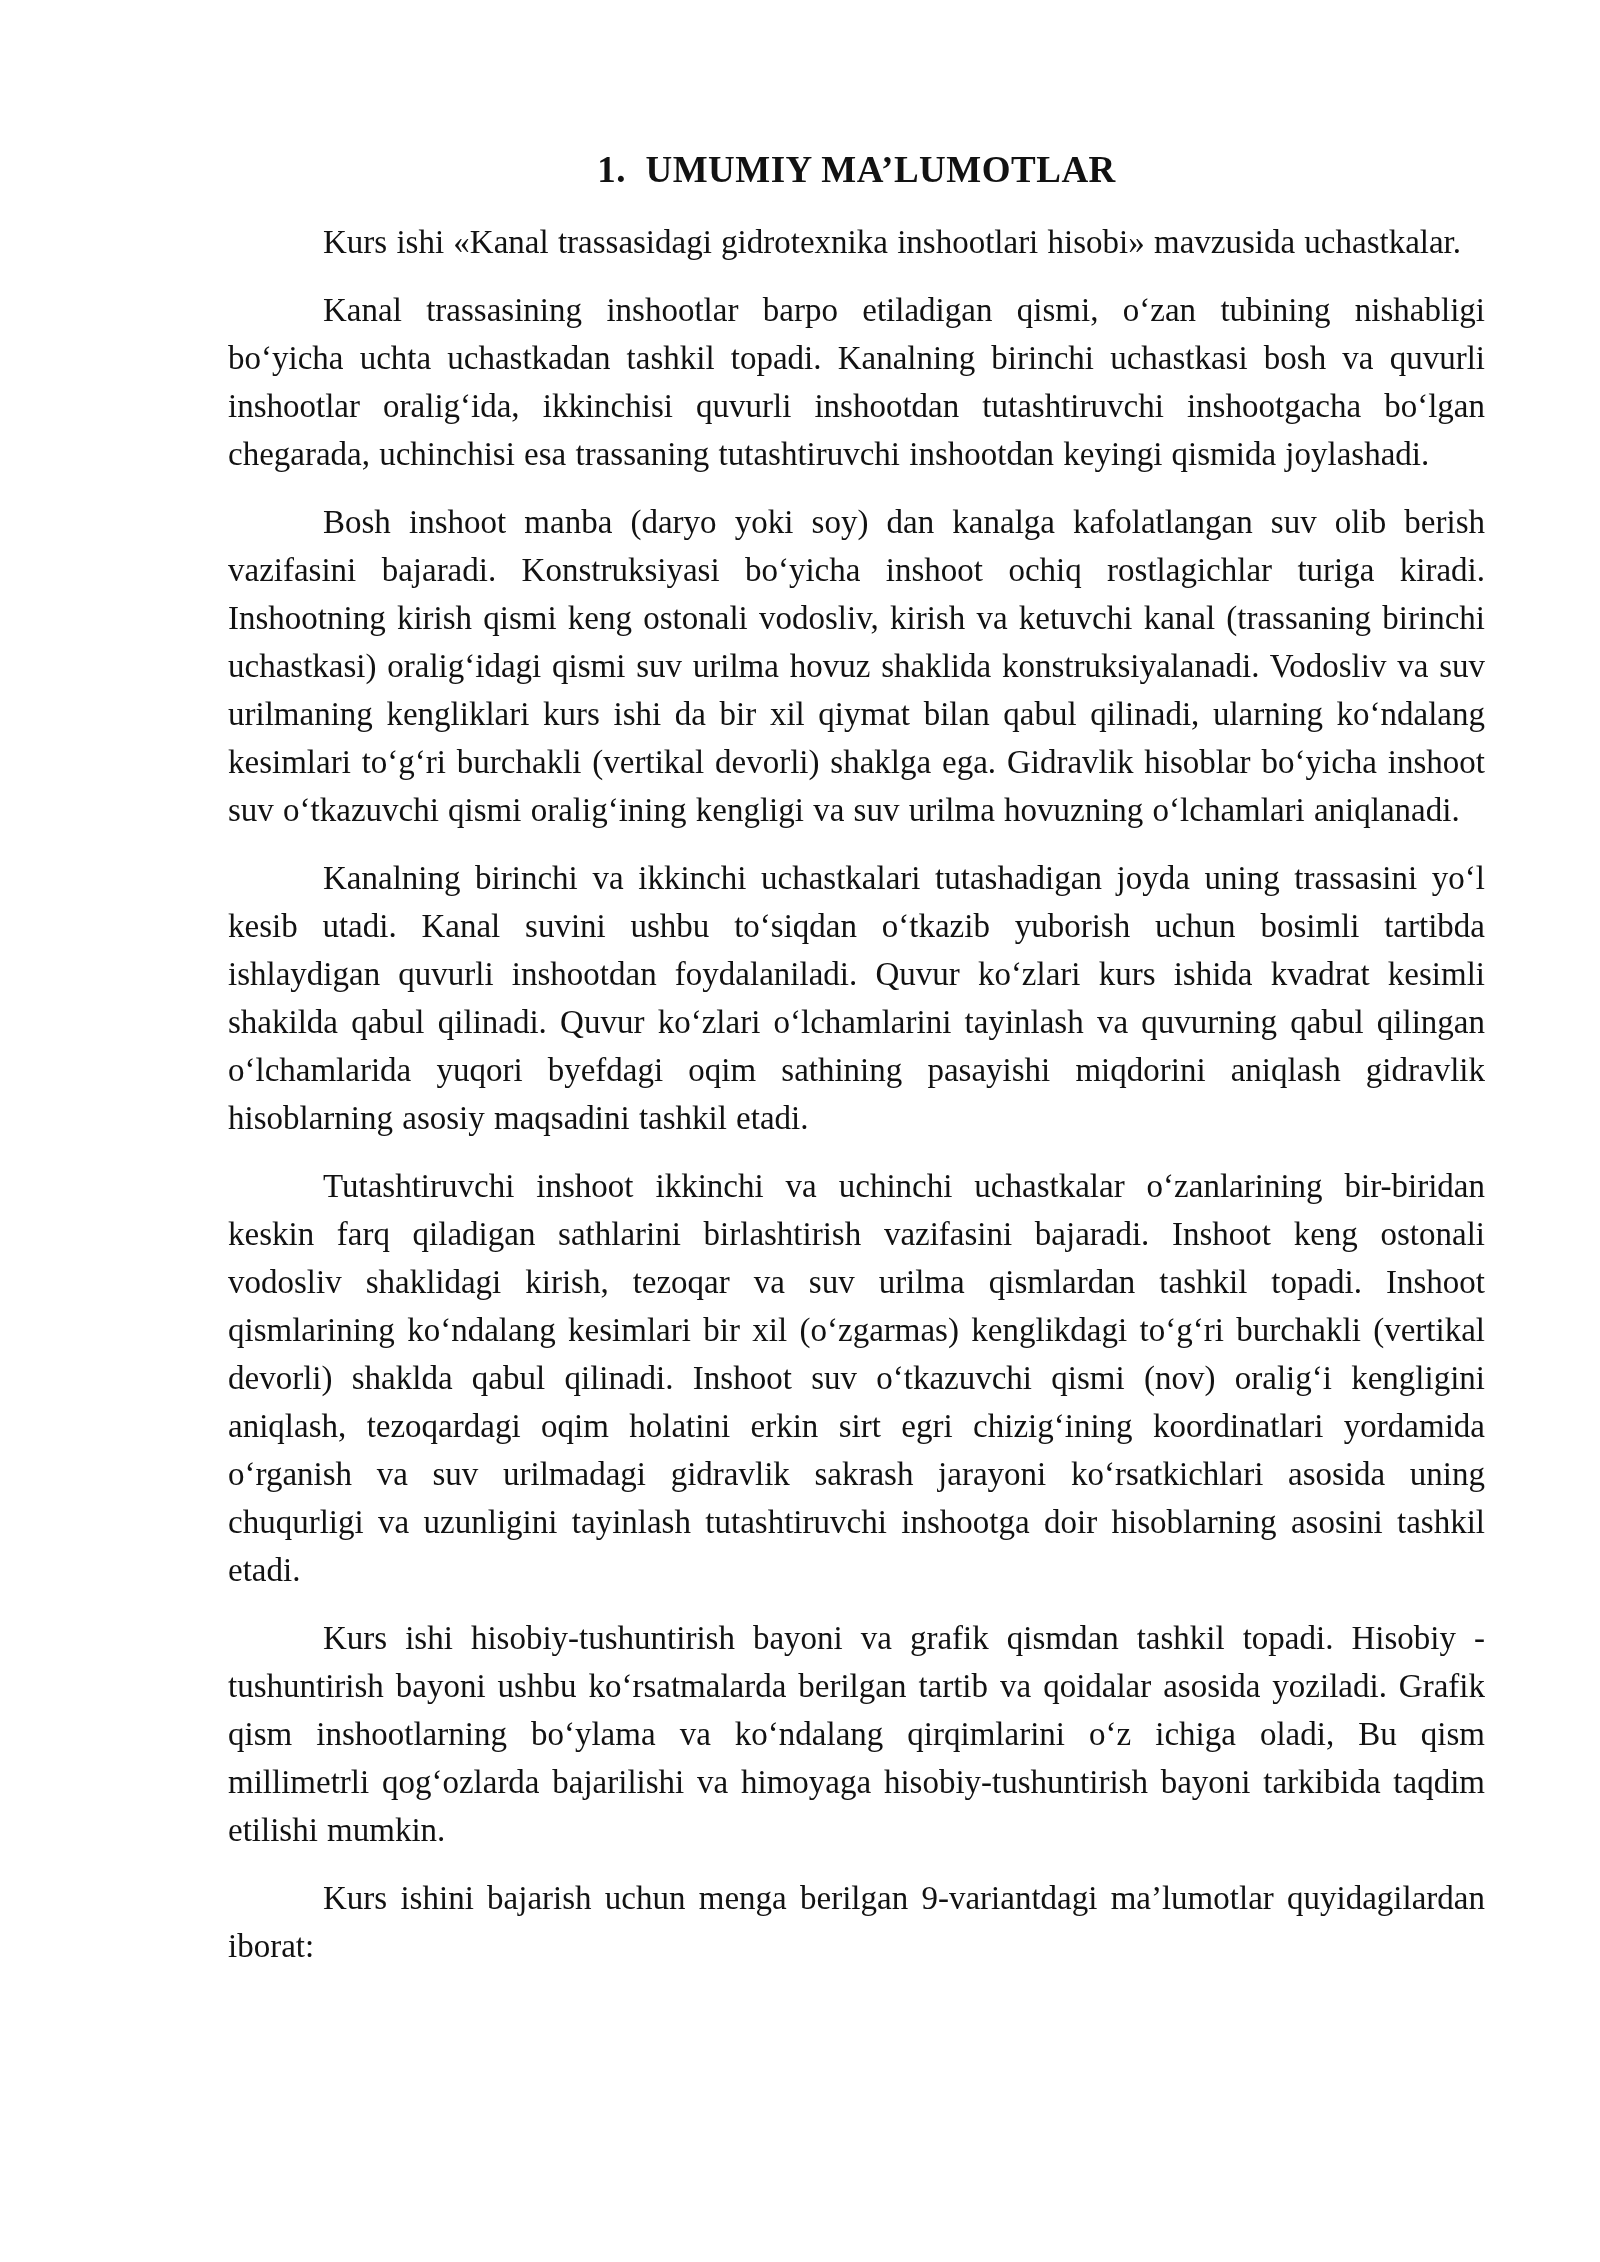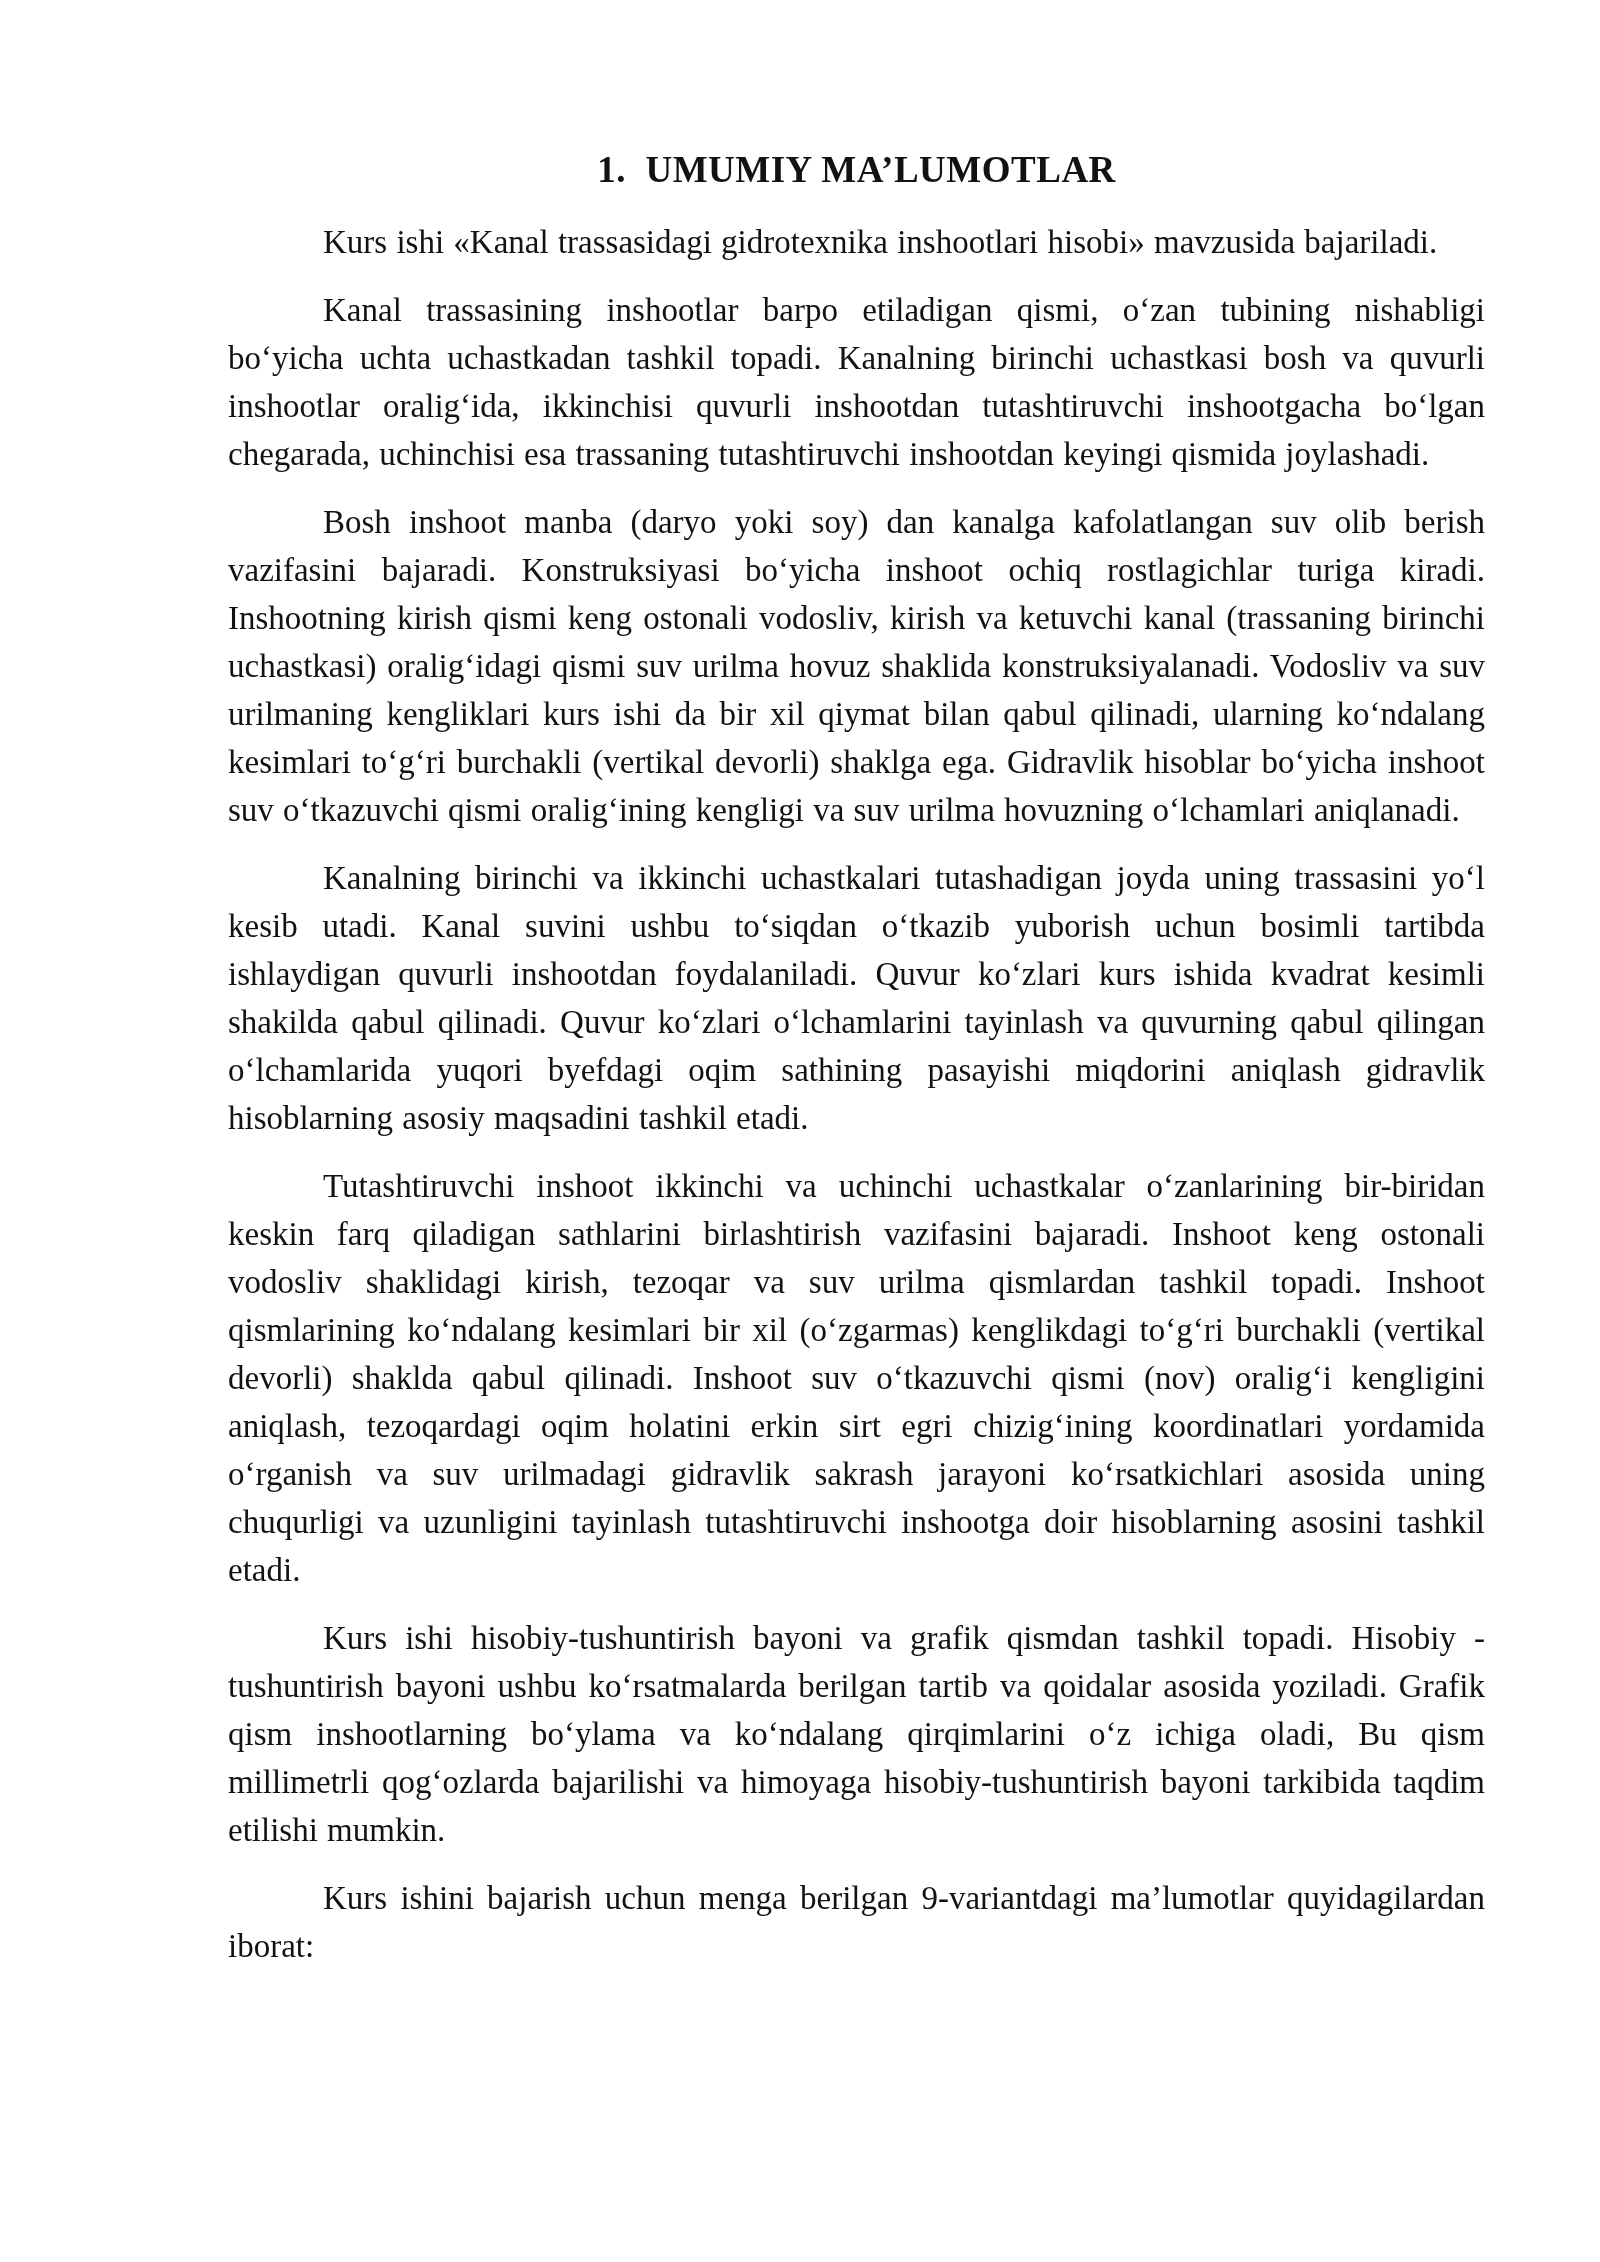--- a/index.html
+++ b/index.html
@@ -36,21 +36,21 @@
     margin: 20px 0 0 0;
     word-spacing: 1px;
   }
 </style>
 </head>
 <body>
 
 <div class="page">
   <h1 class="doc-title">1.&nbsp; UMUMIY MA’LUMOTLAR</h1>
 
-  <p class="para">Kurs ishi «Kanal trassasidagi gidrotexnika inshootlari hisobi» mavzusida bajariladi.</p>
+  <p class="para">Kurs ishi «Kanal trassasidagi gidrotexnika inshootlari hisobi» mavzusida uchastkalar.</p>
 
   <p class="para">Kanal trassasining inshootlar barpo etiladigan qismi, o‘zan tubining nishabligi bo‘yicha uchta uchastkadan tashkil topadi. Kanalning birinchi uchastkasi bosh va quvurli inshootlar oralig‘ida, ikkinchisi quvurli inshootdan tutashtiruvchi inshootgacha bo‘lgan chegarada, uchinchisi esa trassaning tutashtiruvchi inshootdan keyingi qismida joylashadi.</p>
 
   <p class="para">Bosh inshoot manba (daryo yoki soy) dan kanalga kafolatlangan suv olib berish vazifasini bajaradi. Konstruksiyasi bo‘yicha inshoot ochiq rostlagichlar turiga kiradi. Inshootning kirish qismi keng ostonali vodosliv, kirish va ketuvchi kanal (trassaning birinchi uchastkasi) oralig‘idagi qismi suv urilma hovuz shaklida konstruksiyalanadi. Vodosliv va suv urilmaning kengliklari kurs ishi da bir xil qiymat bilan qabul qilinadi, ularning ko‘ndalang kesimlari to‘g‘ri burchakli (vertikal devorli) shaklga ega. Gidravlik hisoblar bo‘yicha inshoot suv o‘tkazuvchi qismi oralig‘ining kengligi va suv urilma hovuzning o‘lchamlari aniqlanadi.</p>
 
   <p class="para">Kanalning birinchi va ikkinchi uchastkalari tutashadigan joyda uning trassasini yo‘l kesib utadi. Kanal suvini ushbu to‘siqdan o‘tkazib yuborish uchun bosimli tartibda ishlaydigan quvurli inshootdan foydalaniladi. Quvur ko‘zlari kurs ishida kvadrat kesimli shakilda qabul qilinadi. Quvur ko‘zlari o‘lchamlarini tayinlash va quvurning qabul qilingan o‘lchamlarida yuqori byefdagi oqim sathining pasayishi miqdorini aniqlash gidravlik hisoblarning asosiy maqsadini tashkil etadi.</p>
 
   <p class="para">Tutashtiruvchi inshoot ikkinchi va uchinchi uchastkalar o‘zanlarining bir-biridan keskin farq qiladigan sathlarini birlashtirish vazifasini bajaradi. Inshoot keng ostonali vodosliv shaklidagi kirish, tezoqar va suv urilma qismlardan tashkil topadi. Inshoot qismlarining ko‘ndalang kesimlari bir xil (o‘zgarmas) kenglikdagi to‘g‘ri burchakli (vertikal devorli) shaklda qabul qilinadi. Inshoot suv o‘tkazuvchi qismi (nov) oralig‘i kengligini aniqlash, tezoqardagi oqim holatini erkin sirt egri chizig‘ining koordinatlari yordamida o‘rganish va suv urilmadagi gidravlik sakrash jarayoni ko‘rsatkichlari asosida uning chuqurligi va uzunligini tayinlash tutashtiruvchi inshootga doir hisoblarning asosini tashkil etadi.</p>
 
   <p class="para">Kurs ishi hisobiy-tushuntirish bayoni va grafik qismdan tashkil topadi. Hisobiy - tushuntirish bayoni ushbu ko‘rsatmalarda berilgan tartib va qoidalar asosida yoziladi. Grafik qism inshootlarning bo‘ylama va ko‘ndalang qirqimlarini o‘z ichiga oladi, Bu qism millimetrli qog‘ozlarda bajarilishi va himoyaga hisobiy-tushuntirish bayoni tarkibida taqdim etilishi mumkin.</p>

